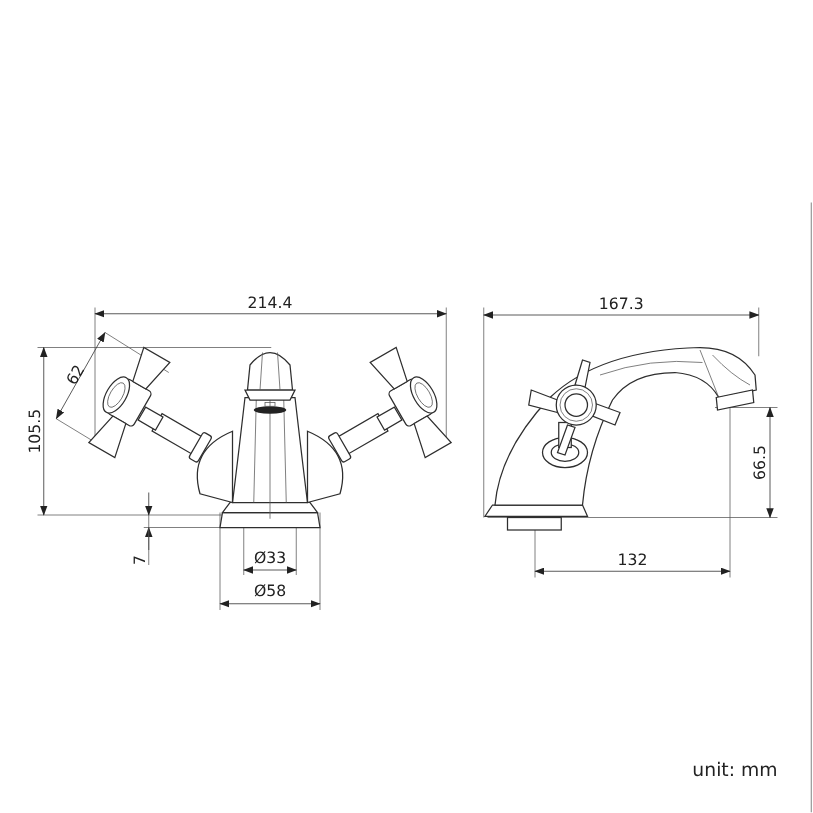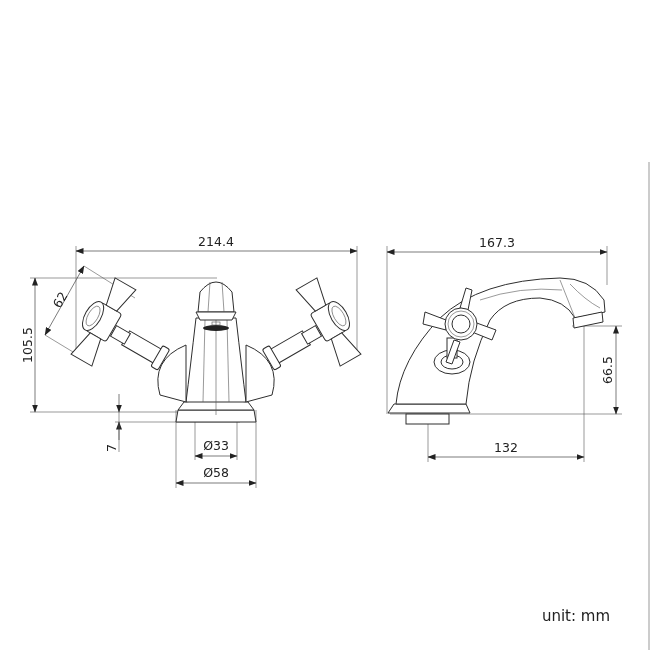--- a/index.html
+++ b/index.html
@@ -2,21 +2,21 @@
 <html><head>
 <meta charset="utf-8">
 <style>
   html,body{margin:0;padding:0;background:#ffffff;}
   body{width:650px;height:650px;position:relative;overflow:hidden;font-family:"DejaVu Sans",sans-serif;}
   svg{position:absolute;left:0;top:0;}
   .thin{stroke:#555;stroke-width:0.6;fill:none;}
   .dim{stroke:#444;stroke-width:0.7;fill:none;}
   .part{stroke:#2e2e2e;stroke-width:1;fill:#fff;}
   .dimtext{font-family:"DejaVu Sans",sans-serif;font-size:12.5px;fill:#222;}
-  .unit{position:absolute;right:40px;top:607px;font-size:15px;color:#222;font-family:"DejaVu Sans",sans-serif;}
+  .unit{position:absolute;right:28px;top:607px;font-size:15px;color:#222;font-family:"DejaVu Sans",sans-serif;}
 </style>
 </head>
 <body>
 
 <svg width="650" height="650" viewBox="0 0 650 650">
   <defs>
     <marker id="ar" markerWidth="8" markerHeight="6" refX="7.5" refY="3" orient="auto-start-reverse" markerUnits="userSpaceOnUse">
       <path d="M0,0 L8,3 L0,6 Z" fill="#222"></path>
     </marker>
   </defs>

